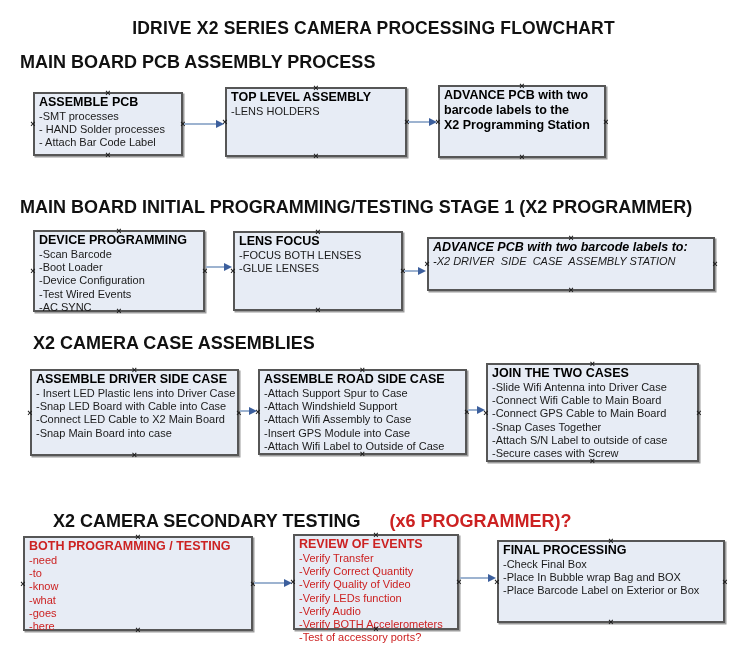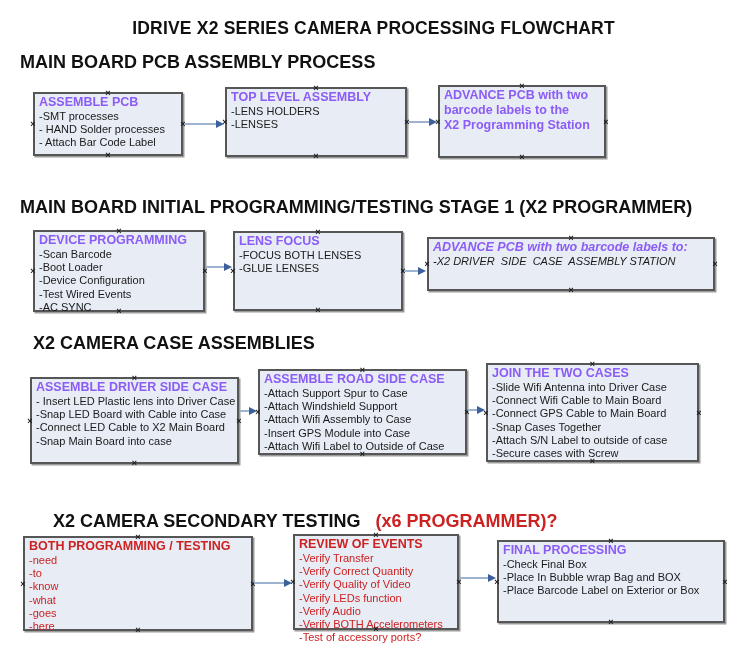--- a/index.html
+++ b/index.html
@@ -10,30 +10,30 @@
   }
   .page-title {
     position:absolute; top:18px; left:0; width:747px;
     text-align:center; font-size:17.5px; font-weight:bold;
     letter-spacing:0.2px; color:#111;
   }
   .section-heading {
     position:absolute; font-size:18px; font-weight:bold; color:#111;
     white-space:pre;
   }
-  .section-heading .red-part { color:#cc2222; margin-left:10px; }
+  .section-heading .red-part { color:#cc2222; margin-left:24px; }
   .box {
     position:absolute; box-sizing:border-box;
     background:#e7ecf5; border:2px solid #565656;
     box-shadow:1.5px 1.5px 0 #9c9c9c;
     padding:1px 3px 1px 4px; overflow:visible;
   }
   .box-title {
     font-size:12.5px; font-weight:bold; line-height:15px;
-    white-space:pre-line; color:#8b5cf6;
+    white-space:pre-line; color:#000000;
   }
   .box-items { margin:0; }
   .item {
     font-size:11px; line-height:13.2px; white-space:pre; color:#1a1a1a;
   }
   .box.red .box-title, .box.red .item { color:#cc2222; }
   .arrow { position:absolute; height:9px; }
   .arrow-line {
     position:absolute; left:0; right:5px; top:3.5px; height:2px;
     background:#9db3d0;
@@ -70,21 +70,20 @@
       </div>
   <span class="anchor anchor-t">×</span>
       <span class="anchor anchor-b">×</span>
       <span class="anchor anchor-l">×</span>
       <span class="anchor anchor-r">×</span>
     </div>
   <div class="box" style="left:225px; top:87px; width:182px; height:70px;">
     <div class="box-title">TOP LEVEL ASSEMBLY</div>
     <div class="box-items">
         <div class="item">-LENS HOLDERS</div>
-        <div class="item">-LENSES</div>
       </div>
   <span class="anchor anchor-t">×</span>
       <span class="anchor anchor-b">×</span>
       <span class="anchor anchor-l">×</span>
       <span class="anchor anchor-r">×</span>
     </div>
   <div class="box" style="left:438px; top:85px; width:168px; height:73px;">
     <div class="box-title">ADVANCE PCB with two
 barcode labels to the
  X2 Programming Station</div>
@@ -146,21 +145,21 @@
     <span class="arrow-line"></span>
     <span class="arrow-head"></span>
   </div>
   <div class="arrow" style="left:404px; top:266px; width:22px;">
     <span class="arrow-line"></span>
     <span class="arrow-head"></span>
   </div>
 
   <div class="section-heading" style="left:33px; top:333px;">X2 CAMERA CASE ASSEMBLIES</div>
 
-  <div class="box" style="left:30px; top:369px; width:209px; height:87px;margin-top:8px;">
+  <div class="box" style="left:30px; top:369px; width:209px; height:87px;">
     <div class="box-title">ASSEMBLE DRIVER SIDE CASE</div>
     <div class="box-items">
         <div class="item">- Insert LED Plastic lens into Driver Case</div>
         <div class="item">-Snap LED Board with Cable into Case</div>
         <div class="item">-Connect LED Cable to X2 Main Board</div>
         <div class="item">-Snap Main Board into case</div>
       </div>
   <span class="anchor anchor-t">×</span>
       <span class="anchor anchor-b">×</span>
       <span class="anchor anchor-l">×</span>

